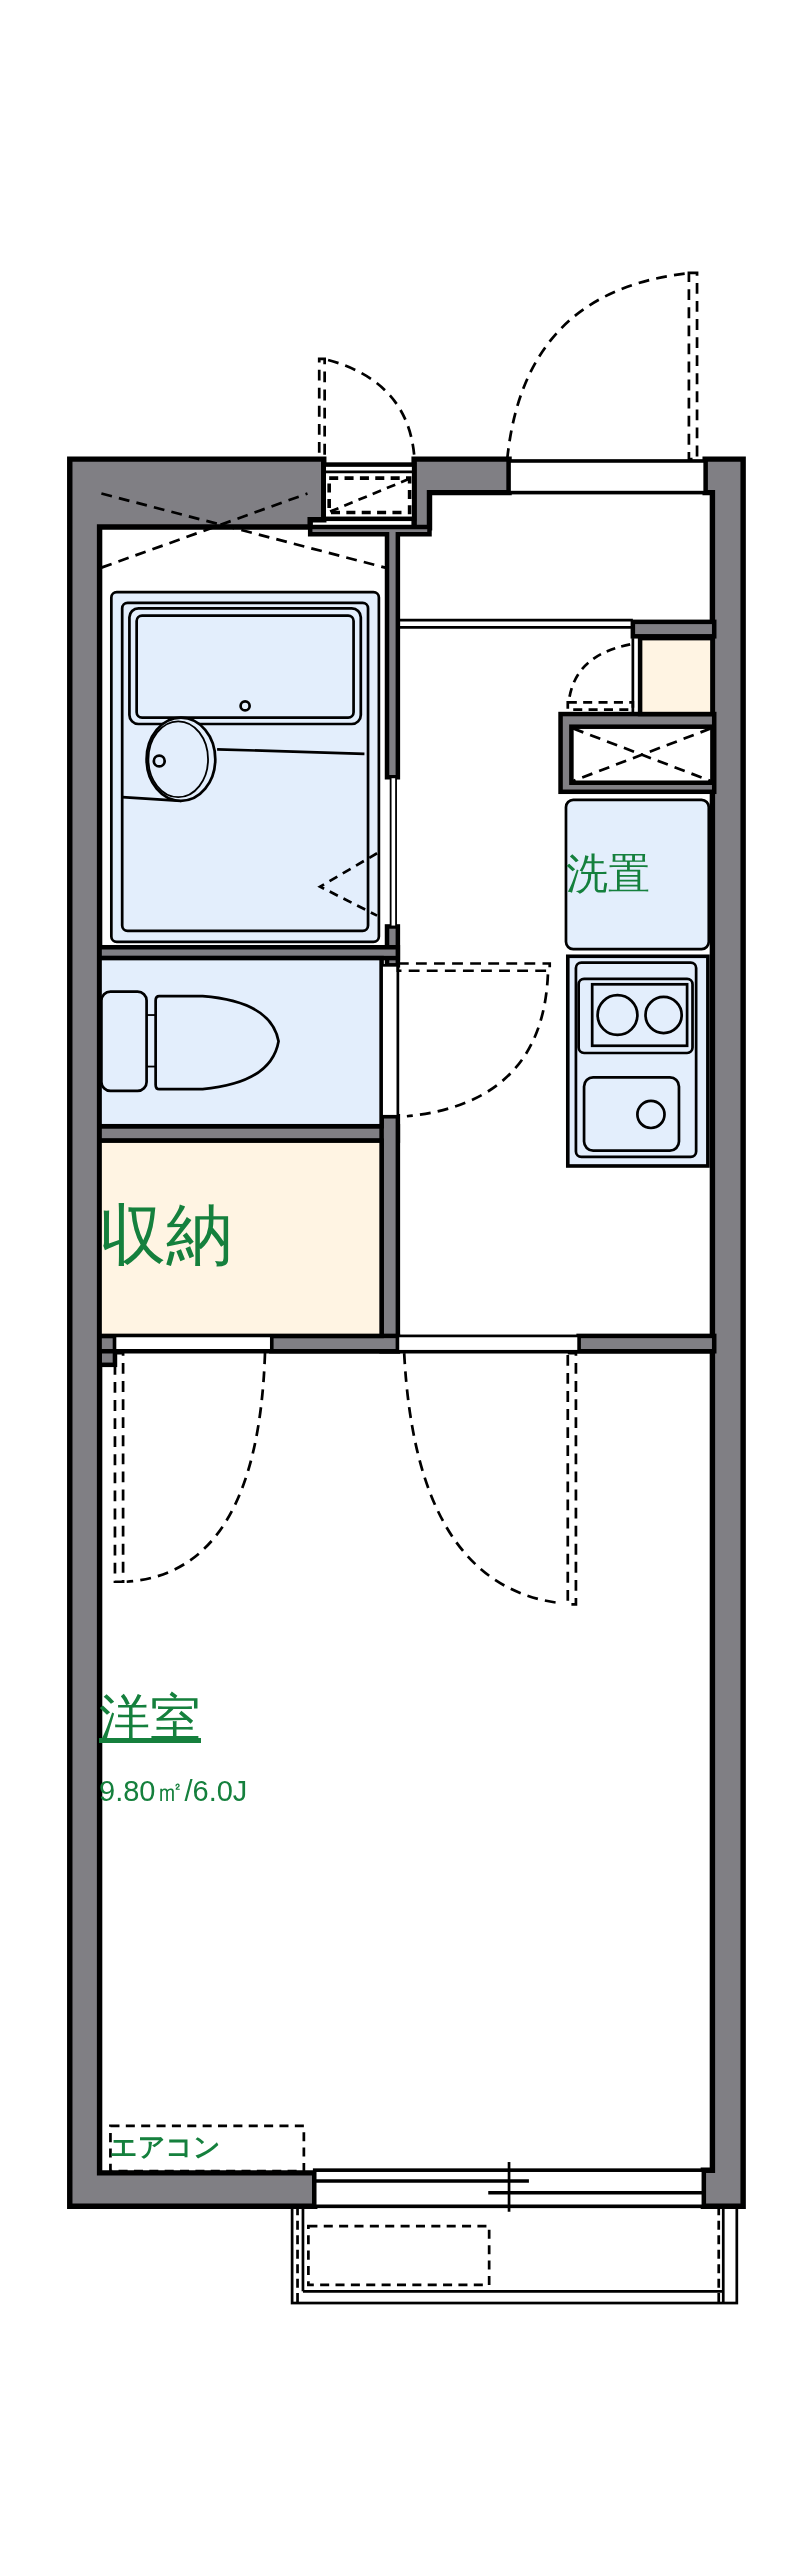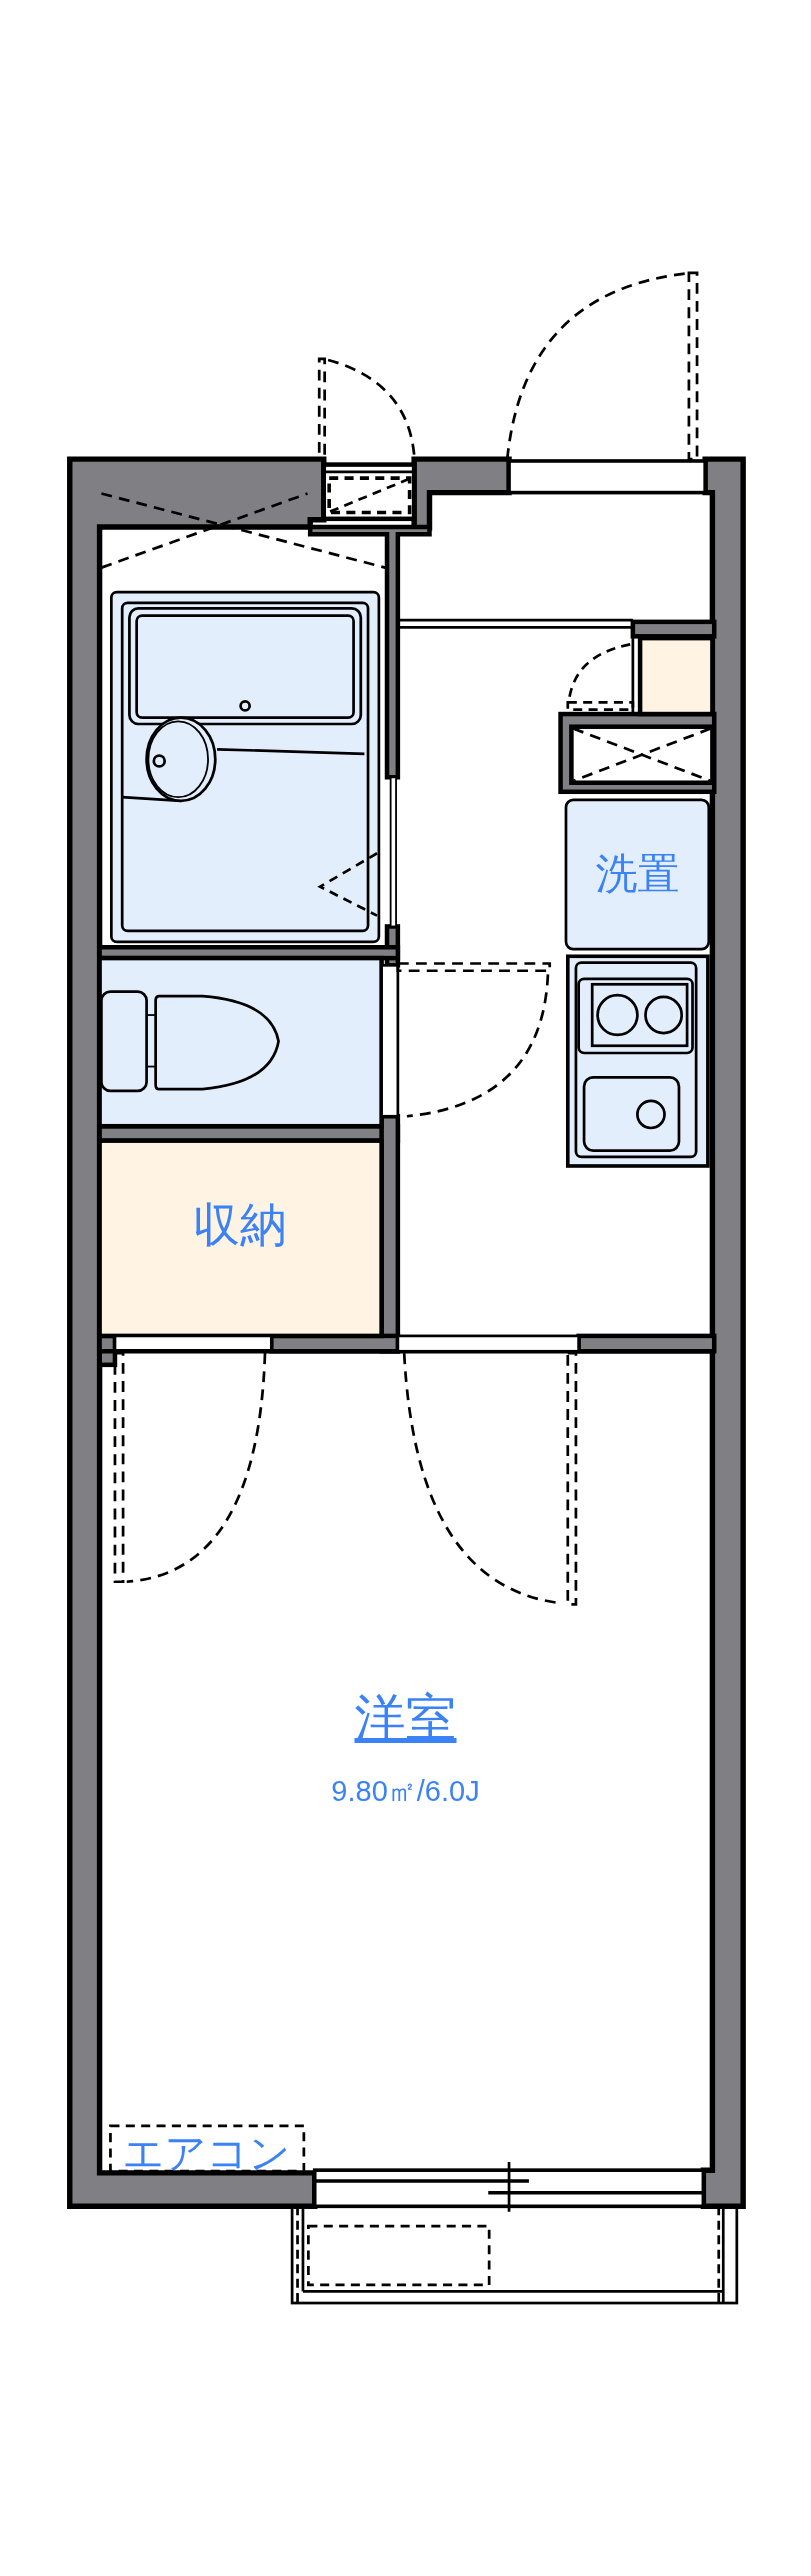--- a/index.html
+++ b/index.html
@@ -1,23 +1,23 @@
 <!DOCTYPE html>
 <html style="font-size:14.5px"><head>
 <meta charset="utf-8">
 <style>
   html,body{margin:0;padding:0;background:#ffffff;}
   body{width:812px;height:2576px;position:relative;overflow:hidden;font-family:"DejaVu Sans","Liberation Sans",sans-serif;}
   svg{position:absolute;left:0;top:0;}
-  .lbl{position:absolute;color:#3b82f6;white-space:nowrap;text-align:center;}
+  .lbl{position:absolute;color:#15803d;white-space:nowrap;}
   .room-name{font-size:51px;line-height:1;text-decoration:underline;}
   .room-area{font-size:29px;line-height:1;font-family:"Liberation Sans","DejaVu Sans",sans-serif;}
-  .storage-name{font-size:47px;line-height:1;font-family:Liberation Serif, serif;}
+  .storage-name{font-size:67px;line-height:1;font-family:Liberation Serif, serif;}
   .wash-name{font-size:42px;line-height:1;}
-  .ac-name{font-size:41px;line-height:1;}
+  .ac-name{font-size:27px;line-height:1;font-weight:bold;}
 </style>
 </head>
 <body>
 
 <svg width="812" height="2576" viewBox="0 0 898 2850" xmlns="http://www.w3.org/2000/svg">
 
   <g fill="#807f84" stroke="#000" stroke-width="6">
 
     <path d="M77 508 H358 V575 H343 V583 H110 V2404 H348 V2441 H77 Z"></path>
 

